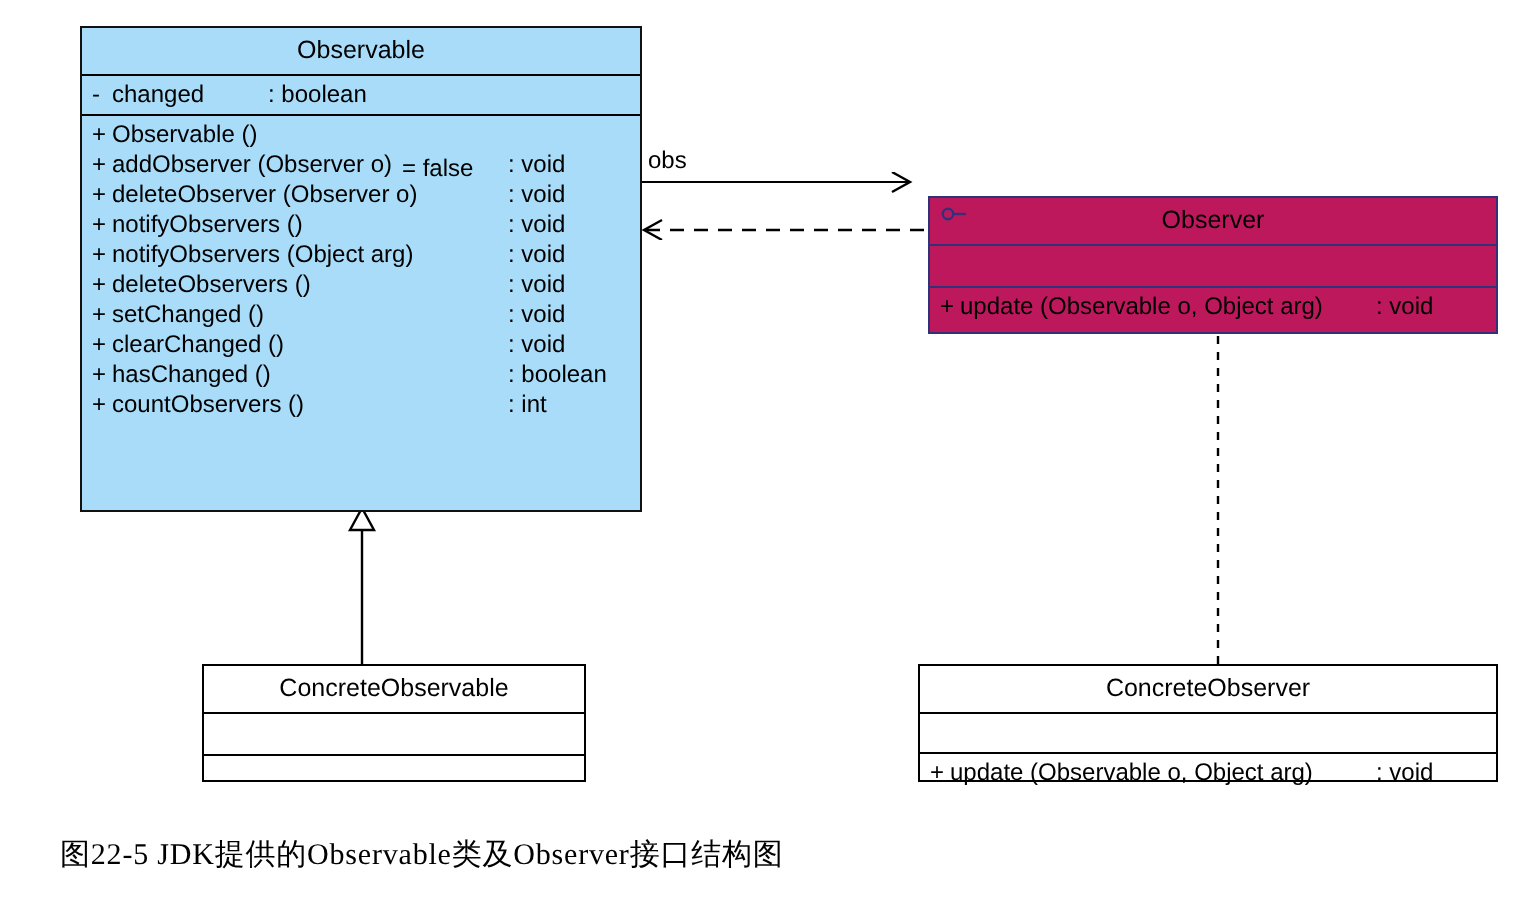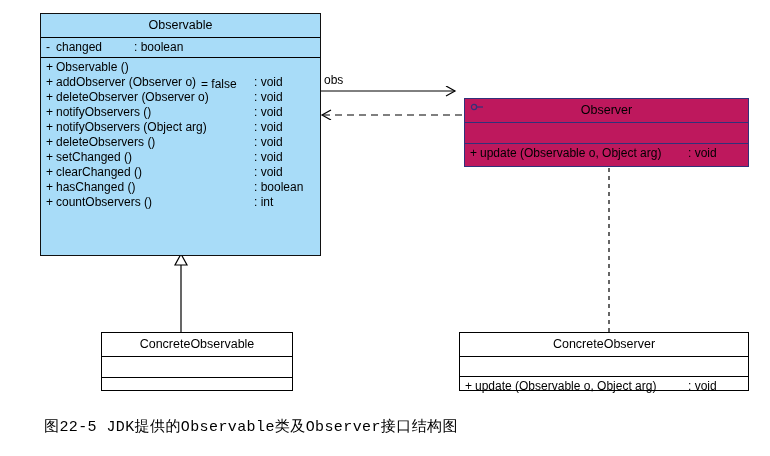--- a/index.html
+++ b/index.html
@@ -90,23 +90,23 @@
   .edge-label {
     position: absolute;
     font-size: 12px;
     line-height: 1;
     white-space: nowrap;
   }
 
   
   .caption {
     position: absolute;
-    left: 44px;
+    left: 30px;
     top: 419px;
-    font-family: Liberation Mono, monospace;
+    font-family: Liberation Serif, serif;
     font-size: 15px;
     line-height: 1.2;
     white-space: nowrap;
     letter-spacing: 0.4px;
   }
 
   svg.lines {
     position: absolute;
     left: 0; top: 0;
     width: 770px;

